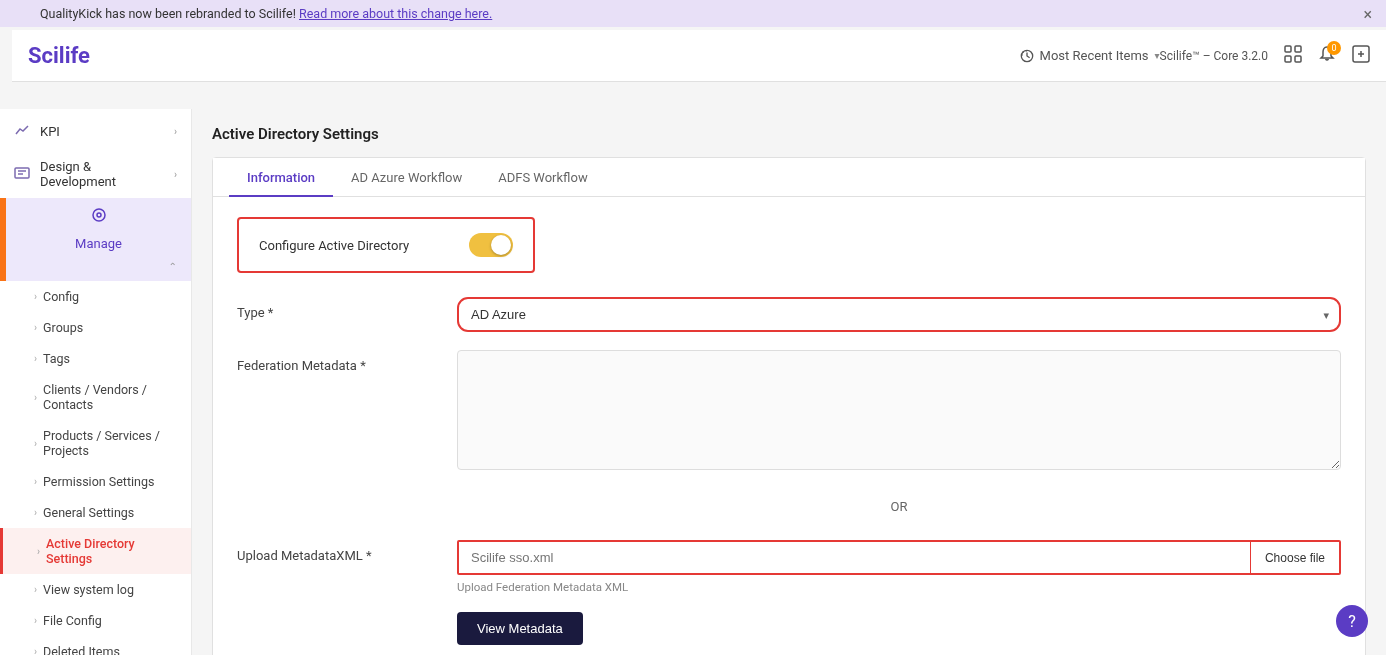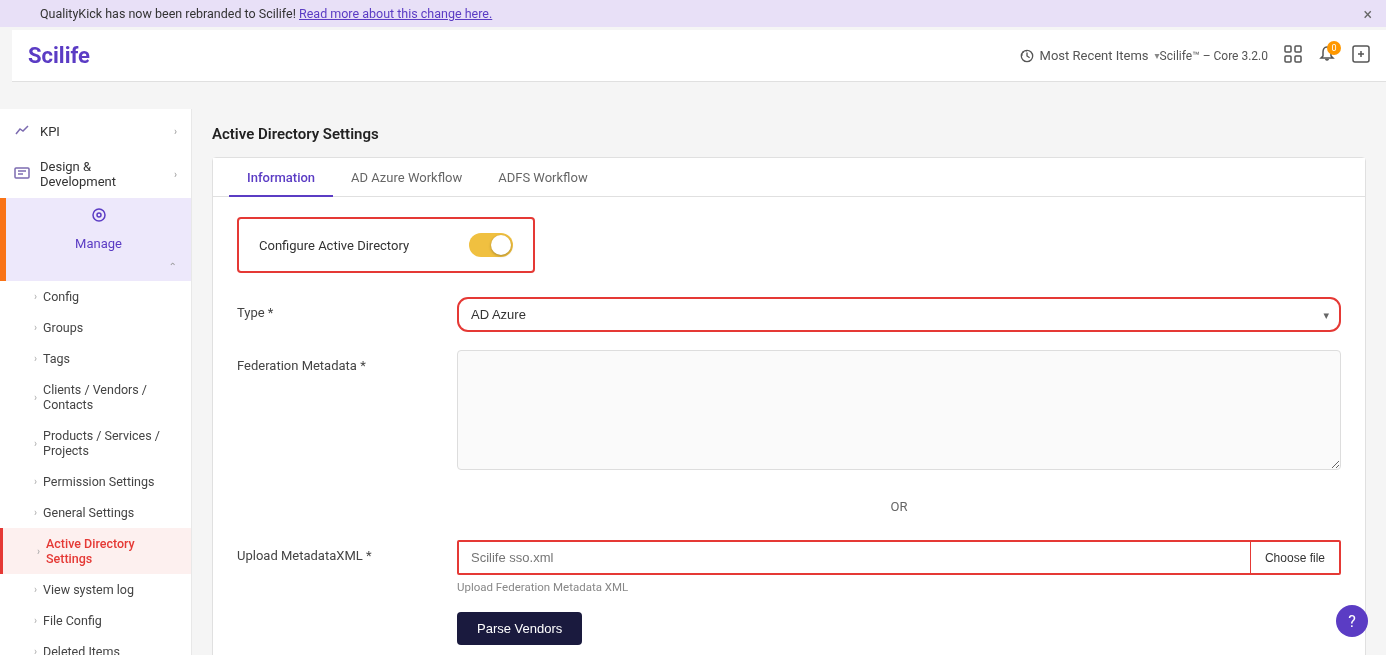--- a/index.html
+++ b/index.html
@@ -461,21 +461,21 @@
               <button class="choose-file-btn">Choose file</button>
             </div>
             <div class="upload-hint">Upload Federation Metadata XML</div>
           </div>
         </div>
 
         
         <div class="form-row">
           <div class="form-label"></div>
           <div class="form-control">
-            <button class="parse-btn">Parse Vendors</button>
+            <button class="parse-btn">View Metadata</button>
           </div>
         </div>
 
       </div>
     </div>
   </main>
 </div>
 
 <div class="help-btn">?</div>
 

